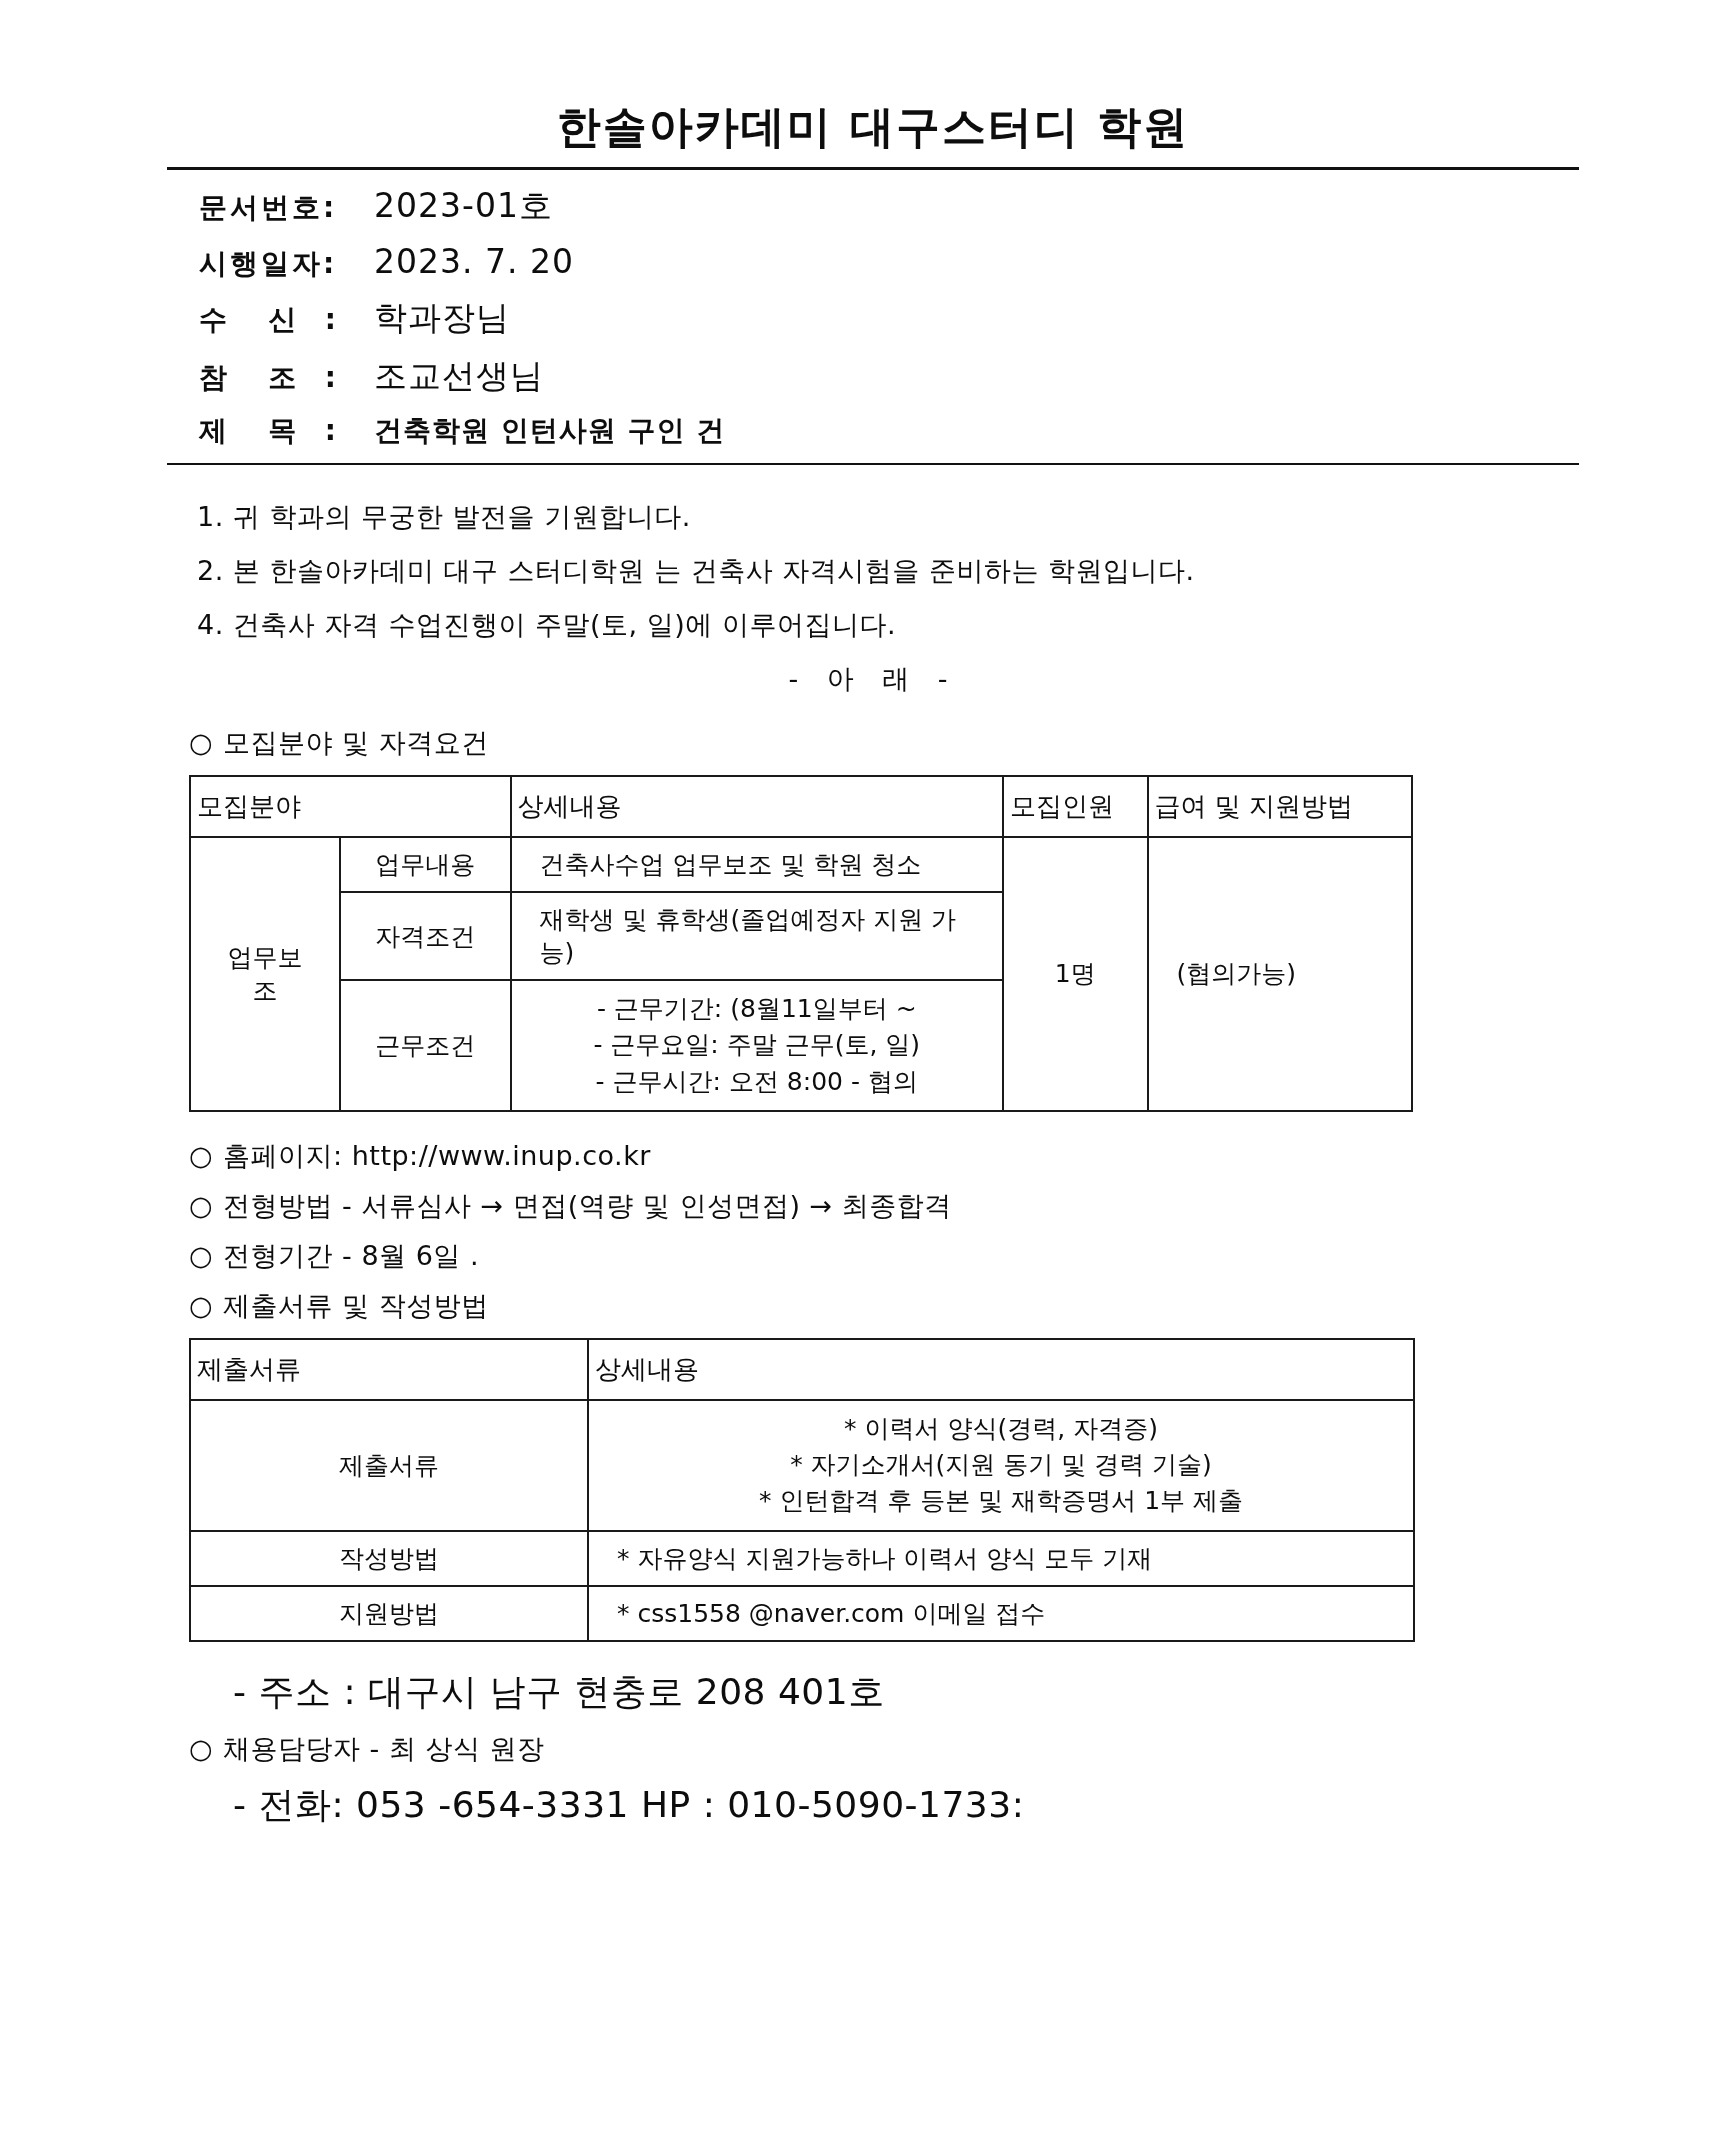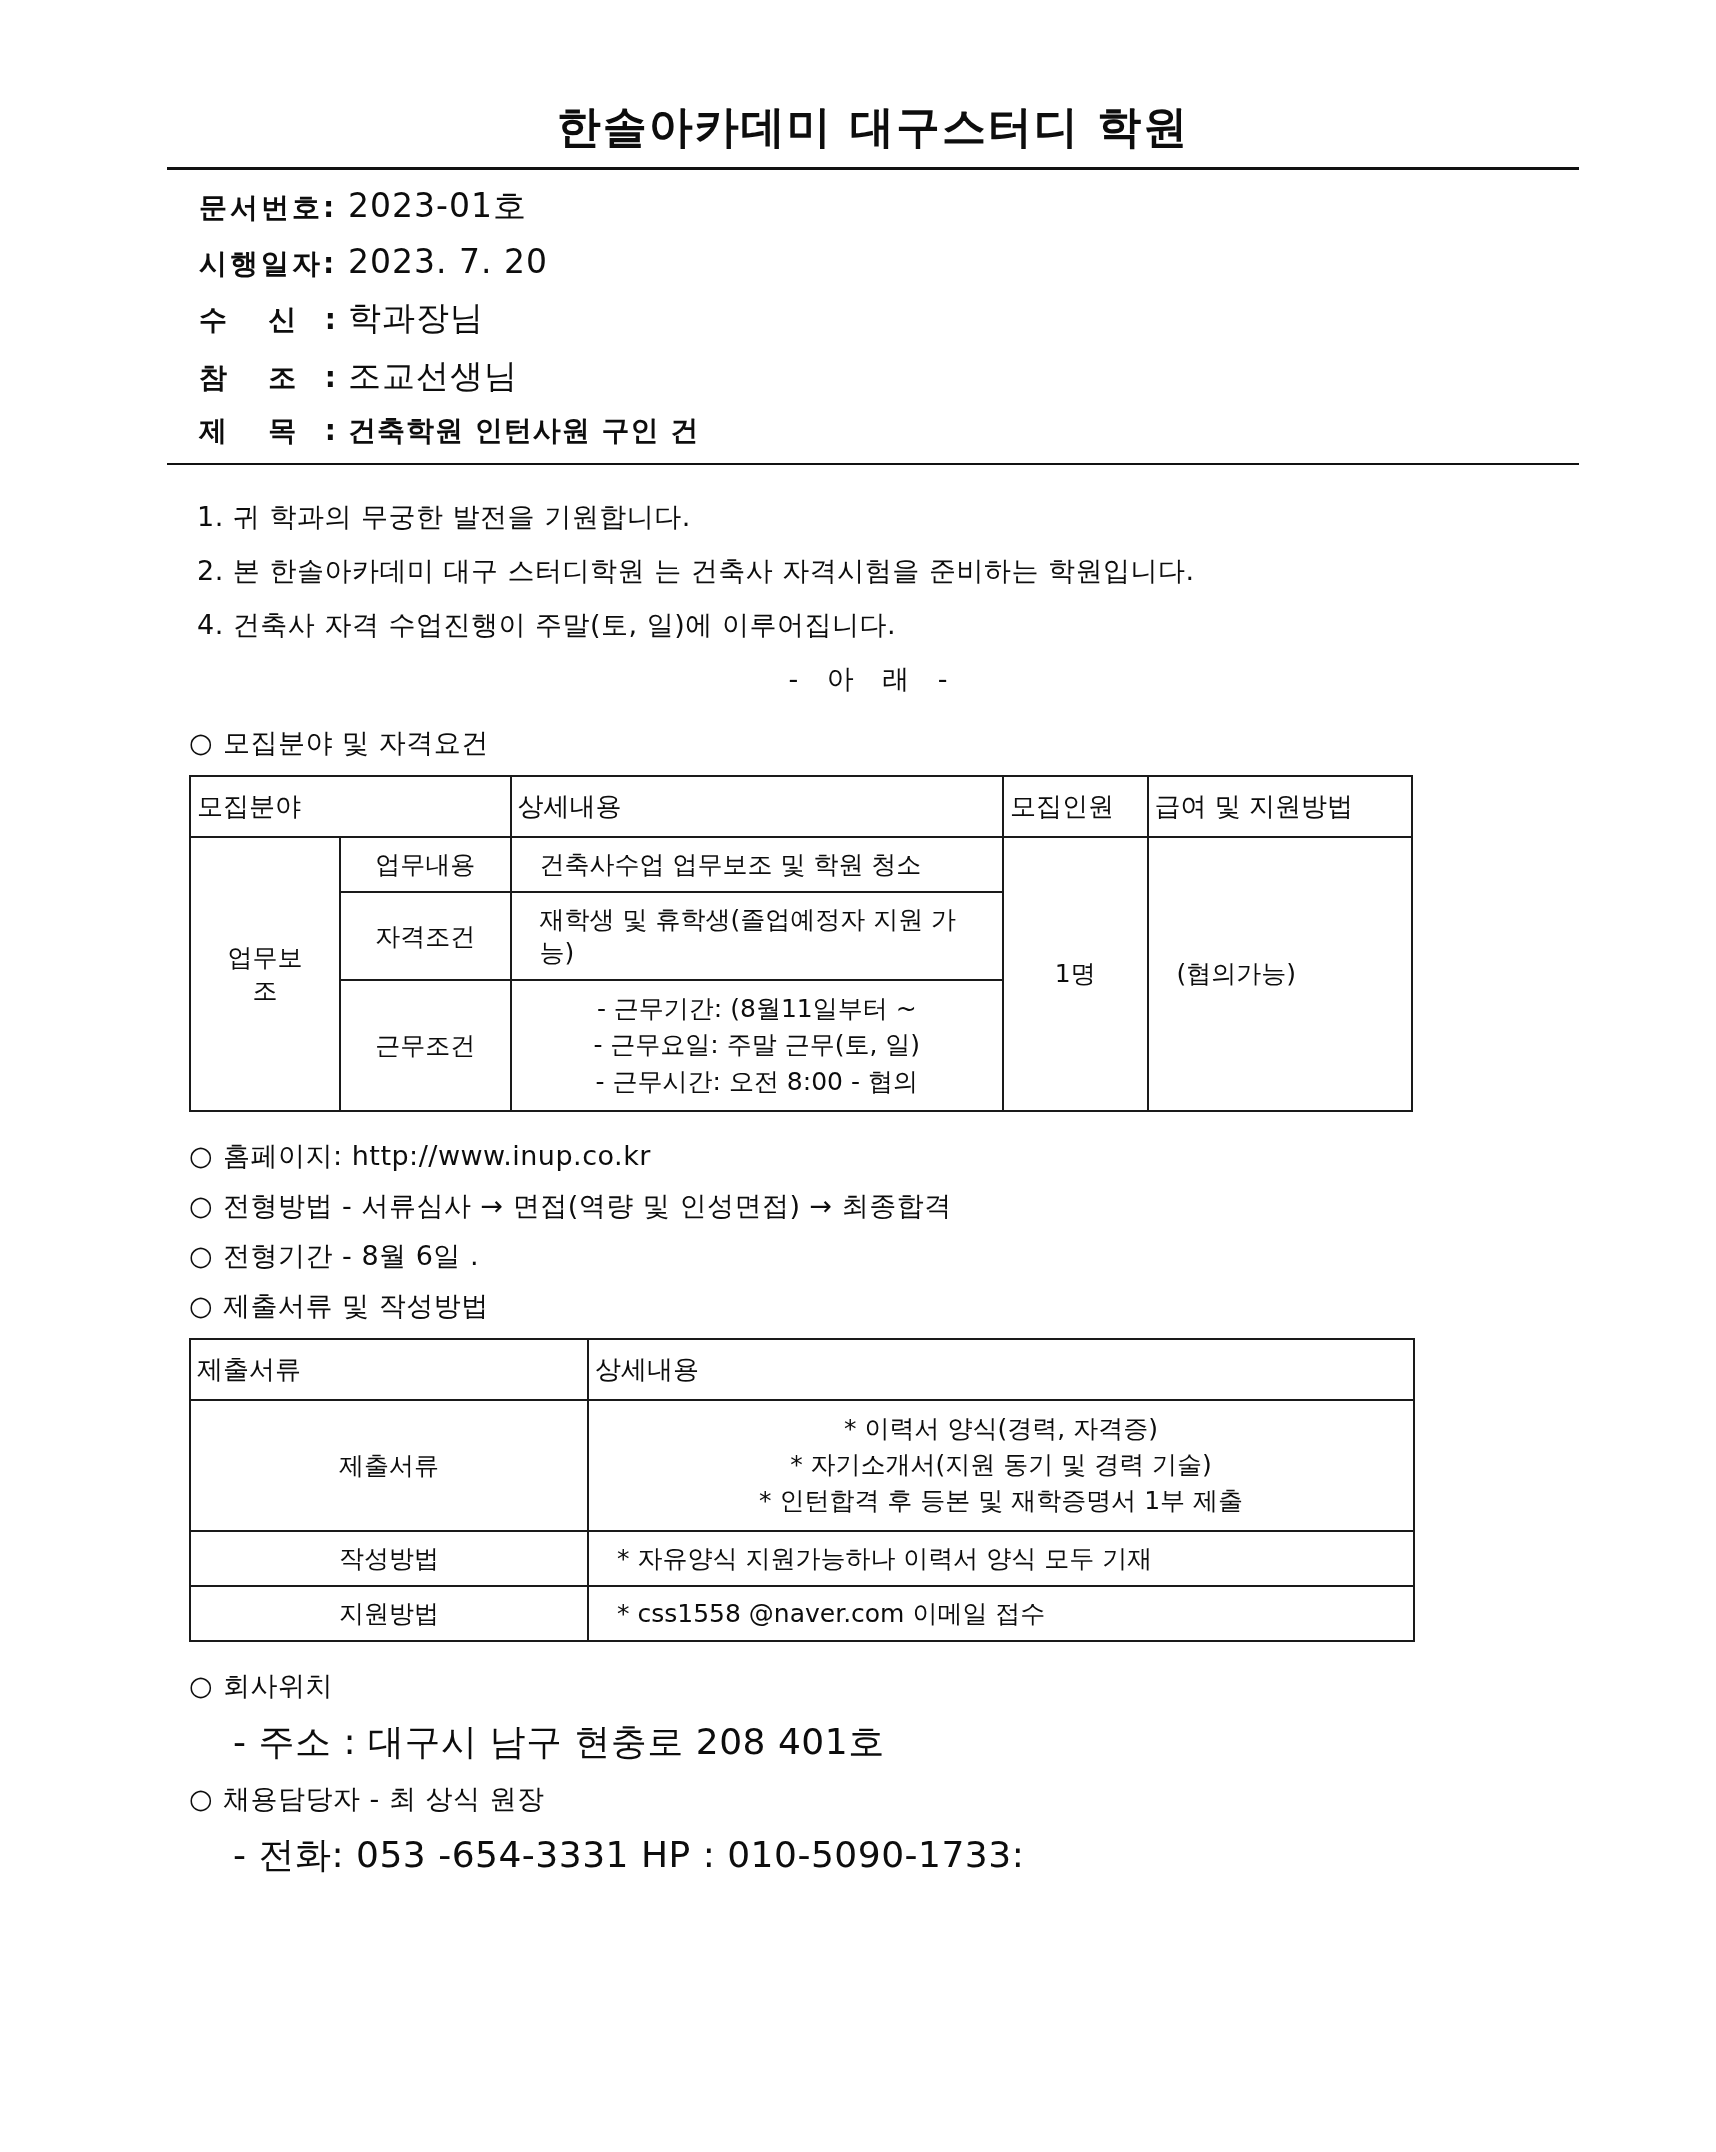--- a/index.html
+++ b/index.html
@@ -40,20 +40,21 @@
 
   
   .meta {
     margin: 14px 0 0 20px;
   }
   .meta-row {
     display: flex;
     align-items: baseline;
     margin-bottom: 13px;
     font-size: 28px;
+    gap: 26px;
   }
   .meta-label {
     width: 149px;
     font-weight: 700;
     letter-spacing: 3px;
     white-space: pre;
   }
   .meta-value {
     font-size: 33px;
     letter-spacing: 1px;
@@ -260,23 +261,20 @@
         <td class="c-left">* 자유양식 지원가능하나 이력서 양식 모두 기재</td>
       </tr>
       <tr>
         <td class="c-center">지원방법</td>
         <td class="c-left">*   css1558 @naver.com 이메일 접수</td>
       </tr>
     </tbody>
   </table>
 
   <div class="footer-block">
-    <div class="bullet-line">
-      <span class="bullet-mark">○</span><span>회사위치</span>
-    </div>
     <div class="sub-line">- 주소 : 대구시 남구 현충로 208 401호</div>
     <div class="bullet-line">
       <span class="bullet-mark">○</span><span>채용담당자 - 최 상식 원장</span>
     </div>
     <div class="sub-line">- 전화: 053 -654-3331    HP : 010-5090-1733:</div>
   </div>
 
 </div>
 
 

